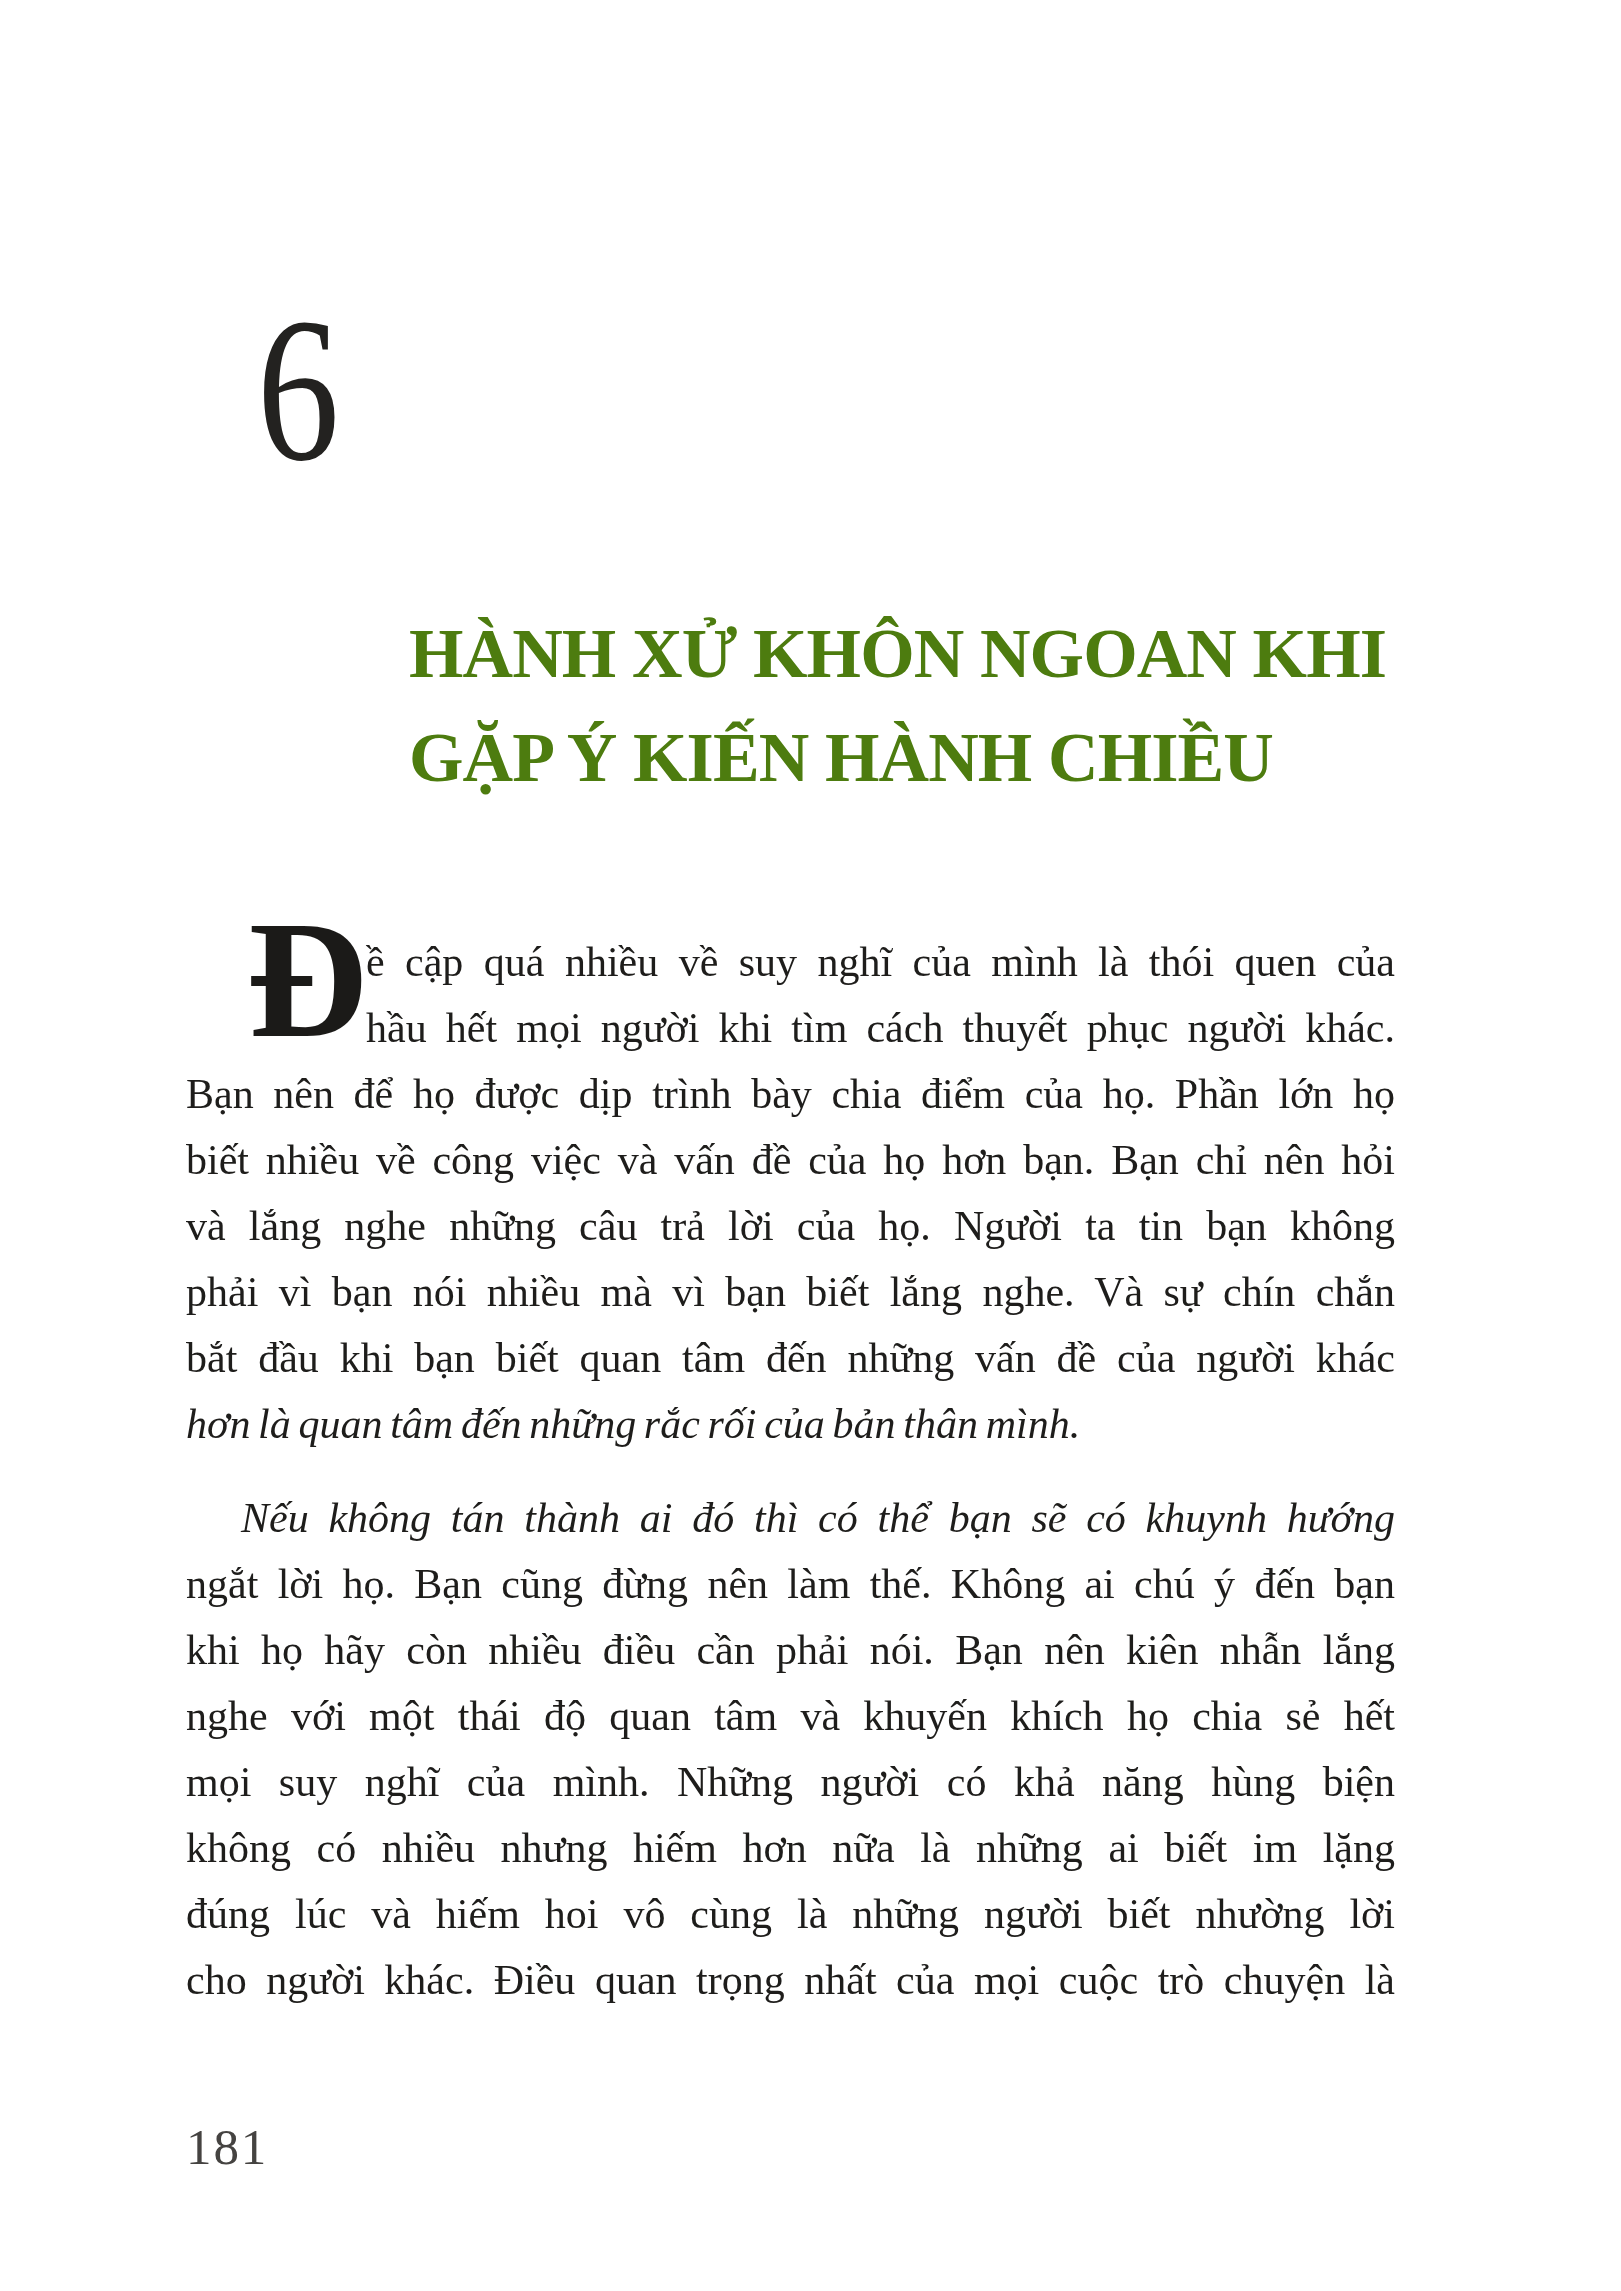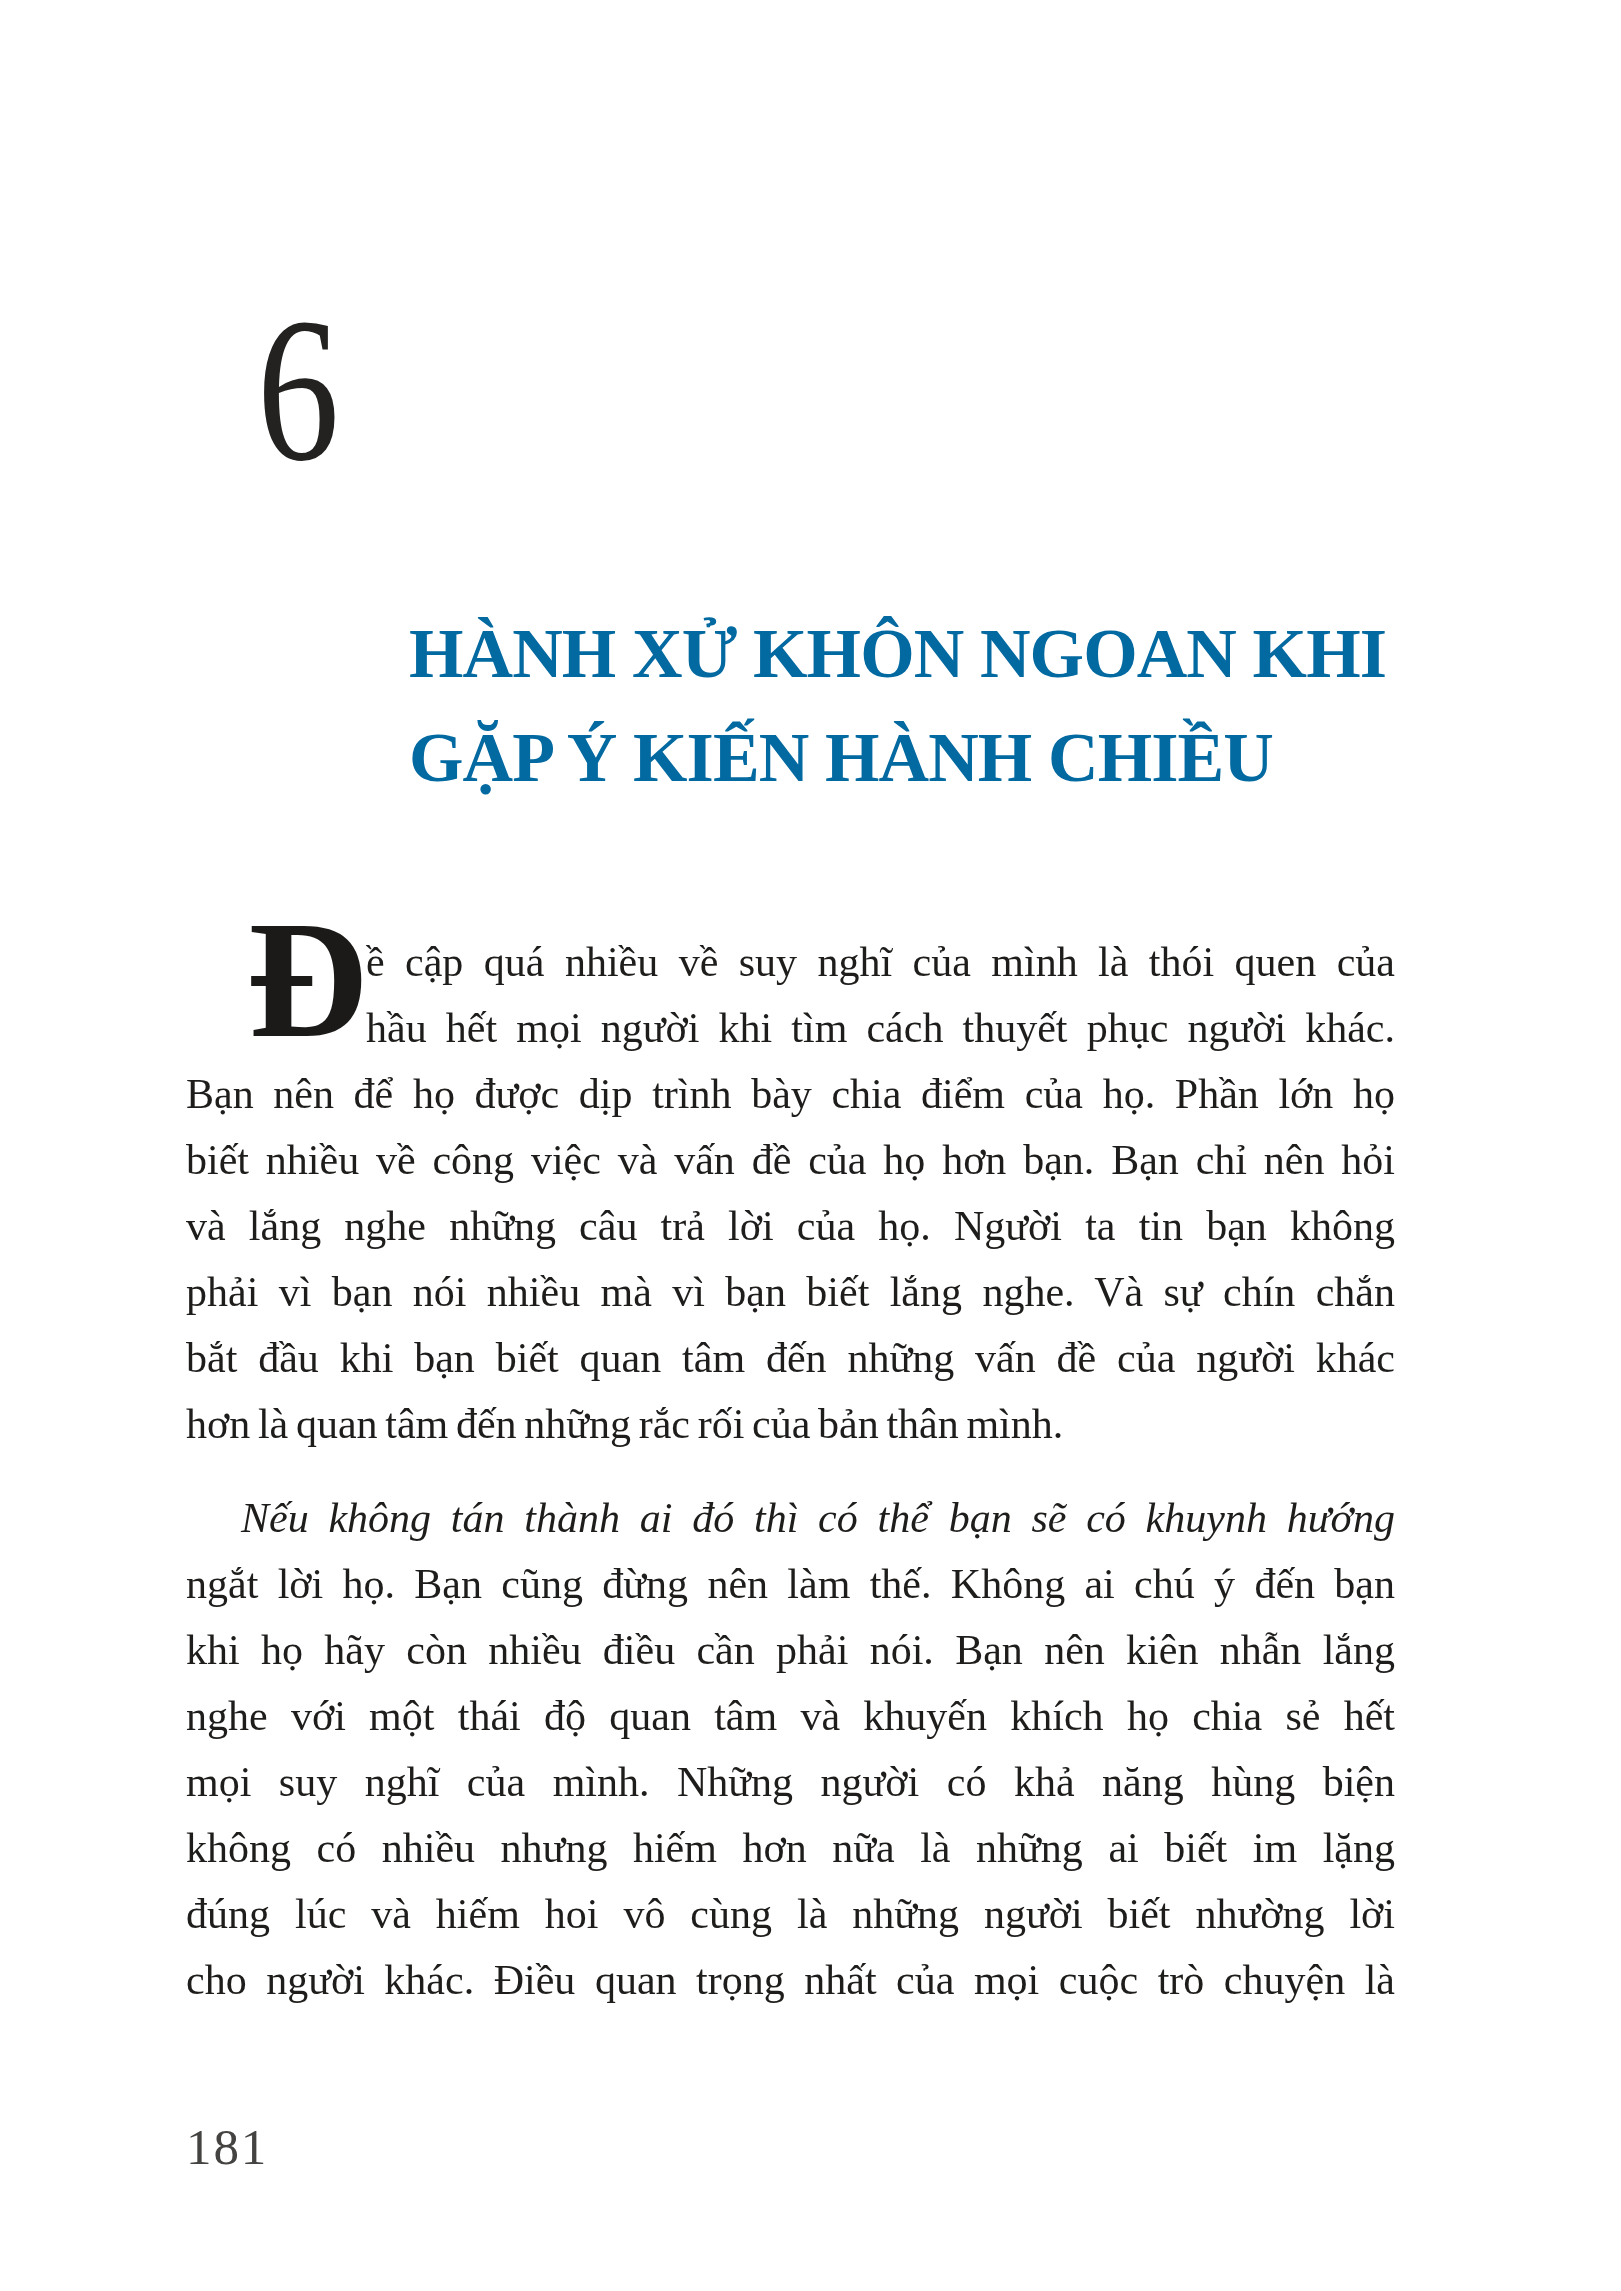--- a/index.html
+++ b/index.html
@@ -29,21 +29,21 @@
 
   .chapter-title {
     position: absolute;
     left: 409px;
     top: 602px;
     width: 1041px;
     font-size: 70px;
     font-weight: 700;
     line-height: 104px;
     letter-spacing: -0.9px;
-    color: #0369a1;
+    color: #4d7c0f;
     white-space: nowrap;
   }
 
   .body-column {
     position: absolute;
     left: 186px;
     top: 929px;
     width: 1209px;
   }
 
@@ -52,21 +52,21 @@
   .paragraph-second { margin-top: 28px; }
 
   .body-line {
     font-size: 42px;
     line-height: 66px;
     word-spacing: -2.8px;
     text-align: justify;
     text-align-last: justify;
     white-space: normal;
   }
-  .body-line.align-left-last { text-align-last: left; }
+  .body-line.align-left-last { text-align-last: left; font-style: italic; }
   .body-line.drop-indent { padding-left: 180px; }
   .body-line.first-indent { text-indent: 55px; font-style: italic; }
 
   .drop-cap {
     position: absolute;
     left: 61px;
     top: -33px;
     font-size: 167px;
     line-height: 1;
     font-weight: 700;

